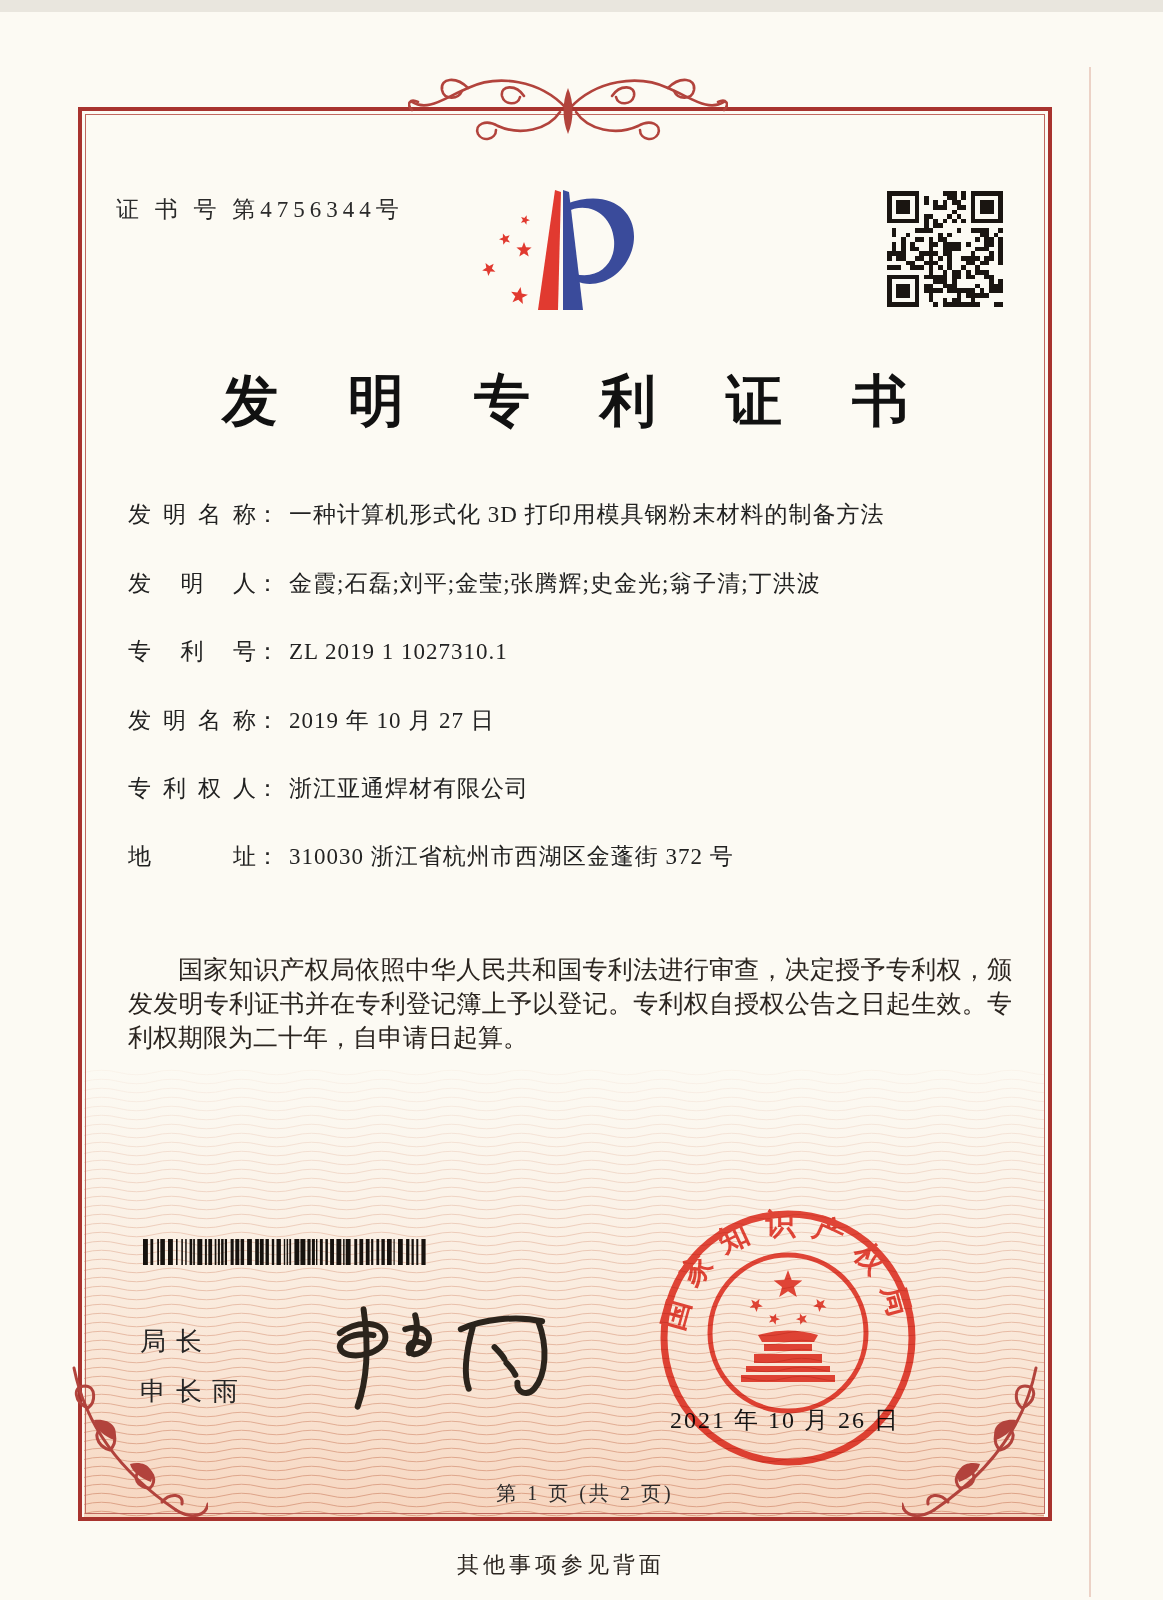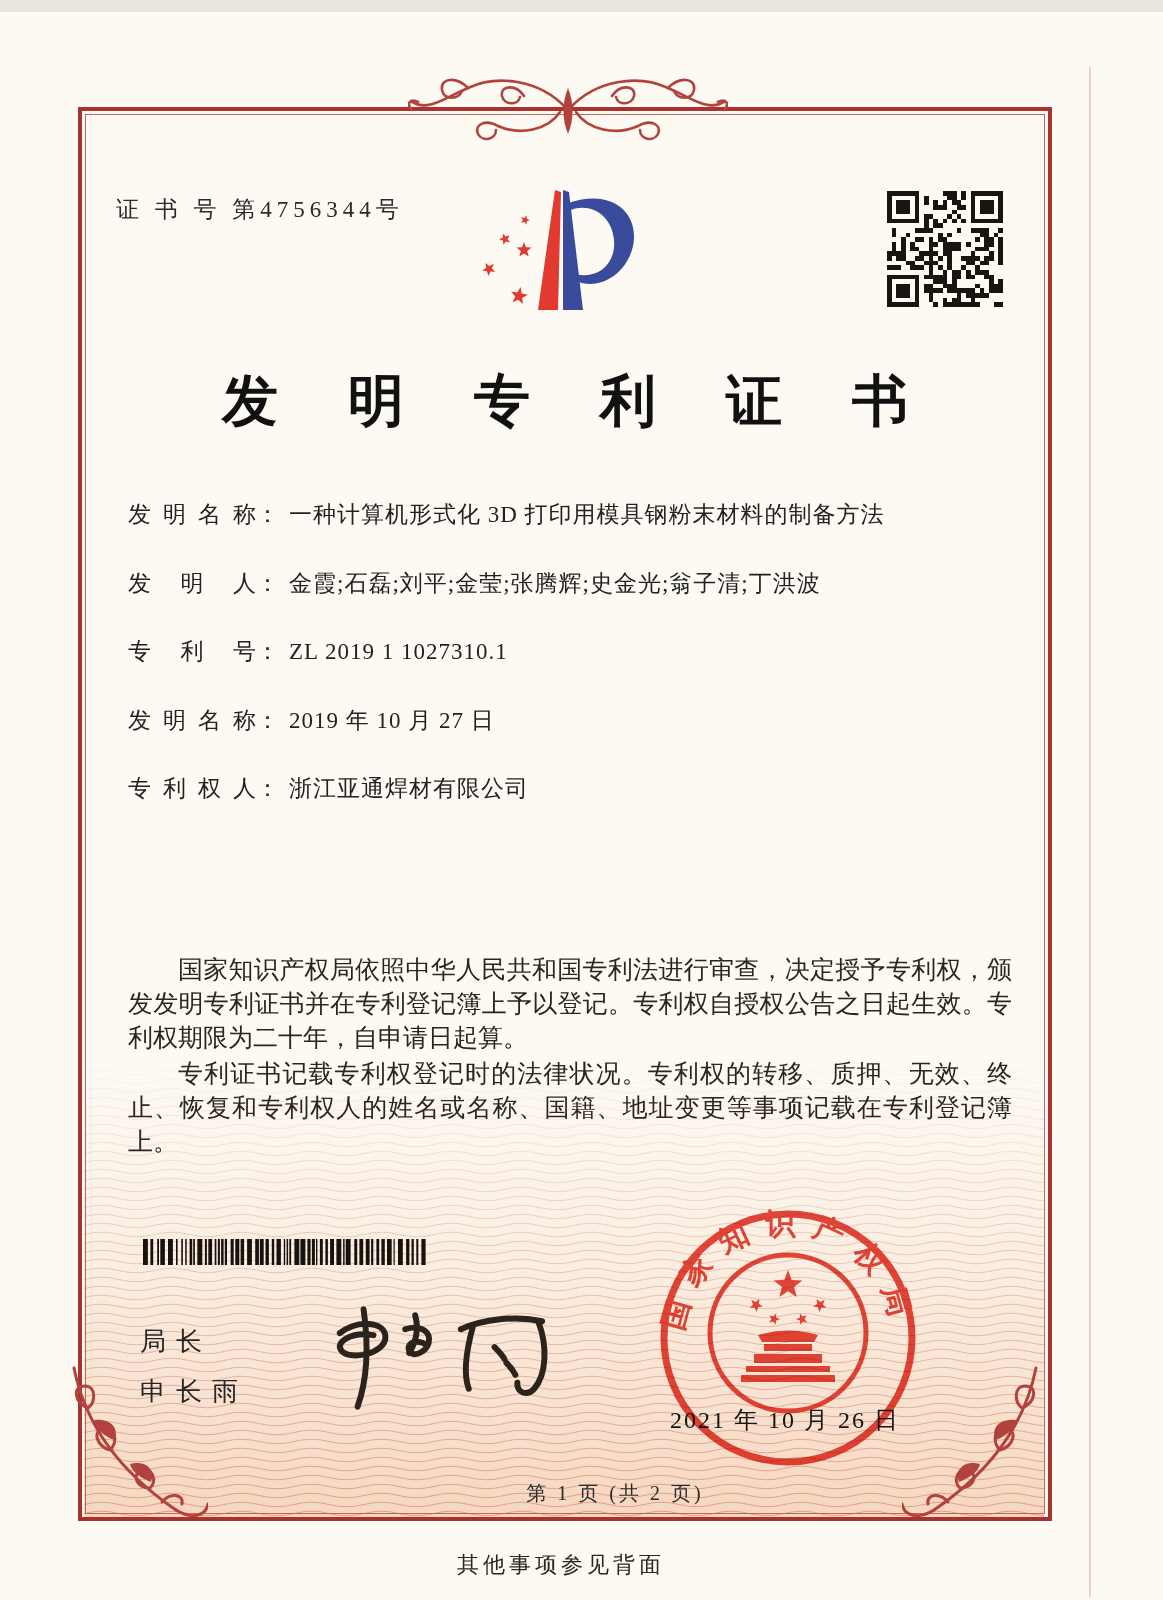--- a/index.html
+++ b/index.html
@@ -17,21 +17,21 @@
   .fvalue{letter-spacing:1px;}
   .fpair2{position:absolute;left:442px;top:0;}
   .fpair2 .flabel2{display:inline-block;}
   .para{position:absolute;left:128px;width:884px;font-size:25px;line-height:34px;text-align:justify;
         text-indent:2em;color:#2b2520;}
   .signer{position:absolute;left:140px;font-size:26px;letter-spacing:10px;color:#262626;
           font-family:"Liberation Sans","DejaVu Sans",sans-serif;}
   .seal-date{position:absolute;left:655px;top:1392px;width:260px;text-align:center;
              font-size:24px;letter-spacing:2px;color:#151515;}
   .page-info{position:absolute;left:78px;top:1468px;width:1014px;text-align:center;font-size:20px;
-             letter-spacing:3px;color:#2a2a2a;padding-left:30px;}
+             letter-spacing:3px;color:#2a2a2a;}
   .back-note{position:absolute;left:78px;top:1538px;width:966px;text-align:center;font-size:22px;
              letter-spacing:4px;color:#2b2520;}
   svg{position:absolute;}
   .seal-svg{mix-blend-mode:multiply;opacity:.93;}
   .mirror{transform:scaleX(-1);}
 </style>
 </head>
 <body>
 
 <div class="page">
@@ -443,23 +443,25 @@
   </div>
   <div class="frow" style="top:624px">
     <span class="flabel">专利号</span><span class="fcolon">：</span><span class="fvalue">ZL 2019 1 1027310.1</span>
   </div>
   <div class="frow" style="top:693px">
     <span class="flabel">发明名称</span><span class="fcolon">：</span><span class="fvalue">2019 年 10 月 27 日</span>
   </div>
   <div class="frow" style="top:761px">
     <span class="flabel">专利权人</span><span class="fcolon">：</span><span class="fvalue">浙江亚通焊材有限公司</span>
   </div>
+  <div class="frow" style="top:829px">
+    <span class="flabel">地址</span><span class="fcolon">：</span><span class="fvalue">310030 浙江省杭州市西湖区金蓬街 372 号</span>
+  </div>
 
   <div class="para" style="top:941px">国家知识产权局依照中华人民共和国专利法进行审查，决定授予专利权，颁发发明专利证书并在专利登记簿上予以登记。专利权自授权公告之日起生效。专利权期限为二十年，自申请日起算。</div>
-  <div class="para" style="top:1045px">专利证书记载专利权登记时的法律状况。专利权的转移、质押、无效、终止、恢复和专利权人的姓名或名称、国籍、地址变更等事项记载在专利登记簿上。</div>
 
   <svg id="barcode" style="left:143px;top:1227px;" width="284" height="26" viewBox="0 0 284 26" preserveAspectRatio="none" fill="#17120e">
       <rect x="0.0" y="0" width="4.9" height="26"></rect>
       <rect x="7.4" y="0" width="2.8" height="26"></rect>
       <rect x="14.2" y="0" width="1.8" height="26"></rect>
       <rect x="17.3" y="0" width="4.6" height="26"></rect>
       <rect x="25.0" y="0" width="4.9" height="26"></rect>
       <rect x="33.0" y="0" width="1.6" height="26"></rect>
       <rect x="38.3" y="0" width="1.6" height="26"></rect>
       <rect x="42.2" y="0" width="1.5" height="26"></rect>

